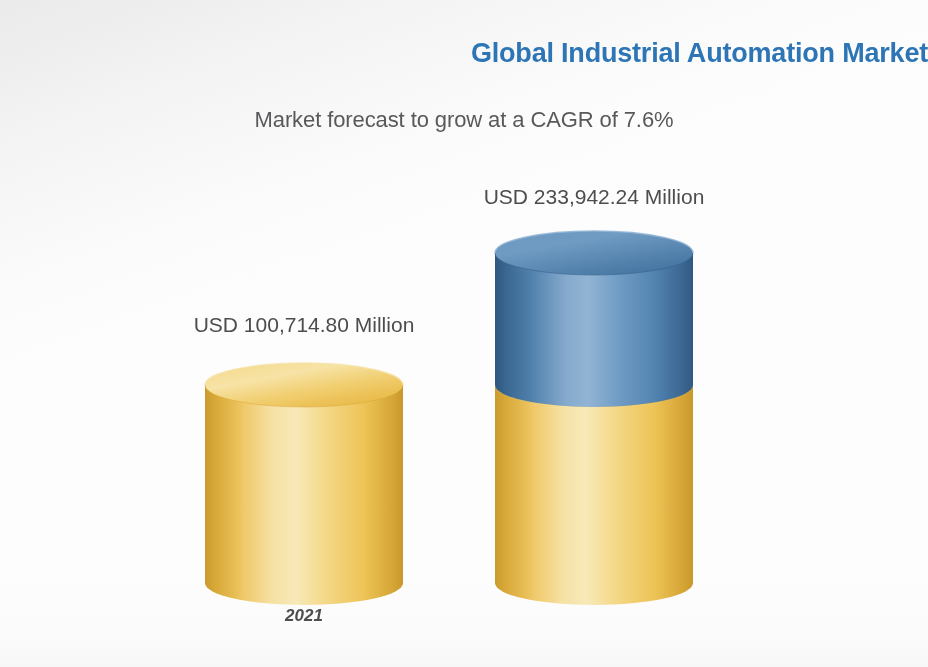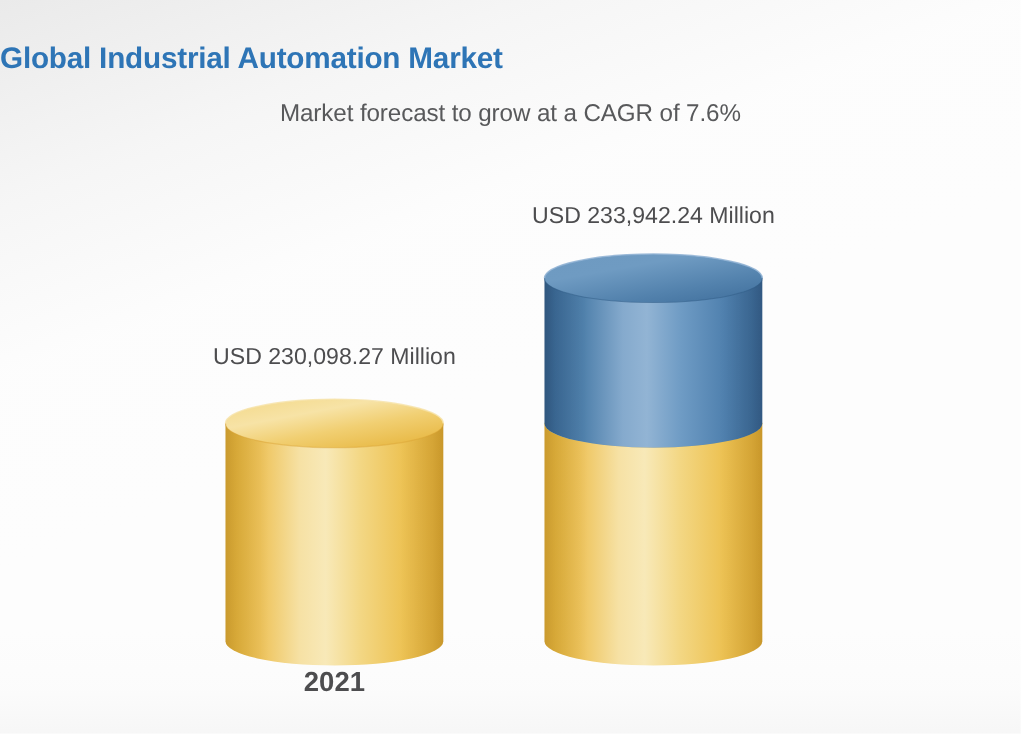--- a/index.html
+++ b/index.html
@@ -23,30 +23,30 @@
       linear-gradient(to top, rgba(246,246,246,0.9) 0%, rgba(250,250,250,0.5) 6%, rgba(255,255,255,0) 14%),
       #fdfdfd;
   }
 
   
   .title {
     position: absolute;
     left: 0;
     top: 38px;
     width: 928px;
-    text-align: left;
+    text-align: right;
     font-size: 27px;
     font-weight: bold;
     color: #2e75b6;
     letter-spacing: -0.2px;
   }
   .subtitle {
     position: absolute;
     left: 0;
-    top: 90px;
+    top: 107px;
     width: 928px;
     text-align: center;
     font-size: 22px;
     font-weight: normal;
     color: #58595b;
     letter-spacing: -0.1px;
   }
 
   
   .value-label {
@@ -58,23 +58,24 @@
     white-space: nowrap;
   }
   .value-label.bar1 { left: 94px; top: 313px; width: 420px; }
   .value-label.bar2 { left: 384px; top: 185px; width: 420px; }
 
   
   .cat-label {
     position: absolute;
     top: 606px;
     text-align: center;
-    font-size: 25px;
+    font-size: 17px;
     font-weight: bold;
     color: #4d4d4f;
+    font-style: italic;
   }
   .cat-label.bar1 { left: 204px; width: 200px; }
   .cat-label.bar2 { left: 494px; width: 200px; }
 
   
   #cyl-svg {
     position: absolute;
     left: 0;
     top: 0;
     width: 928px;
@@ -166,20 +167,20 @@
 
       <path d="M 495 253 L 495 385 A 99 22 0 0 0 693 385 L 693 253 Z" fill="url(#gBlueBody)"></path>
       <path d="M 495 253 L 495 385 A 99 22 0 0 0 693 385 L 693 253 Z" fill="url(#gSideShade)"></path>
 
       <ellipse cx="594" cy="253" rx="99" ry="22" fill="url(#gBlueTop)"></ellipse>
       <path d="M 495 253 A 99 22 0 0 1 693 253" fill="none" stroke="#8fb2d3" stroke-width="1.4" stroke-opacity="0.85"></path>
       <path d="M 495 253 A 99 22 0 0 0 693 253" fill="none" stroke="#2f5b86" stroke-width="1" stroke-opacity="0.5"></path>
     </g>
   </svg>
 
-  <div class="value-label bar1">USD 230,098.27 Million</div>
+  <div class="value-label bar1">USD 100,714.80 Million</div>
 
   <div class="value-label bar2">USD 233,942.24 Million</div>
 
   <div class="cat-label bar1">2021</div>
 
 
 </div>
 
 </body></html>

